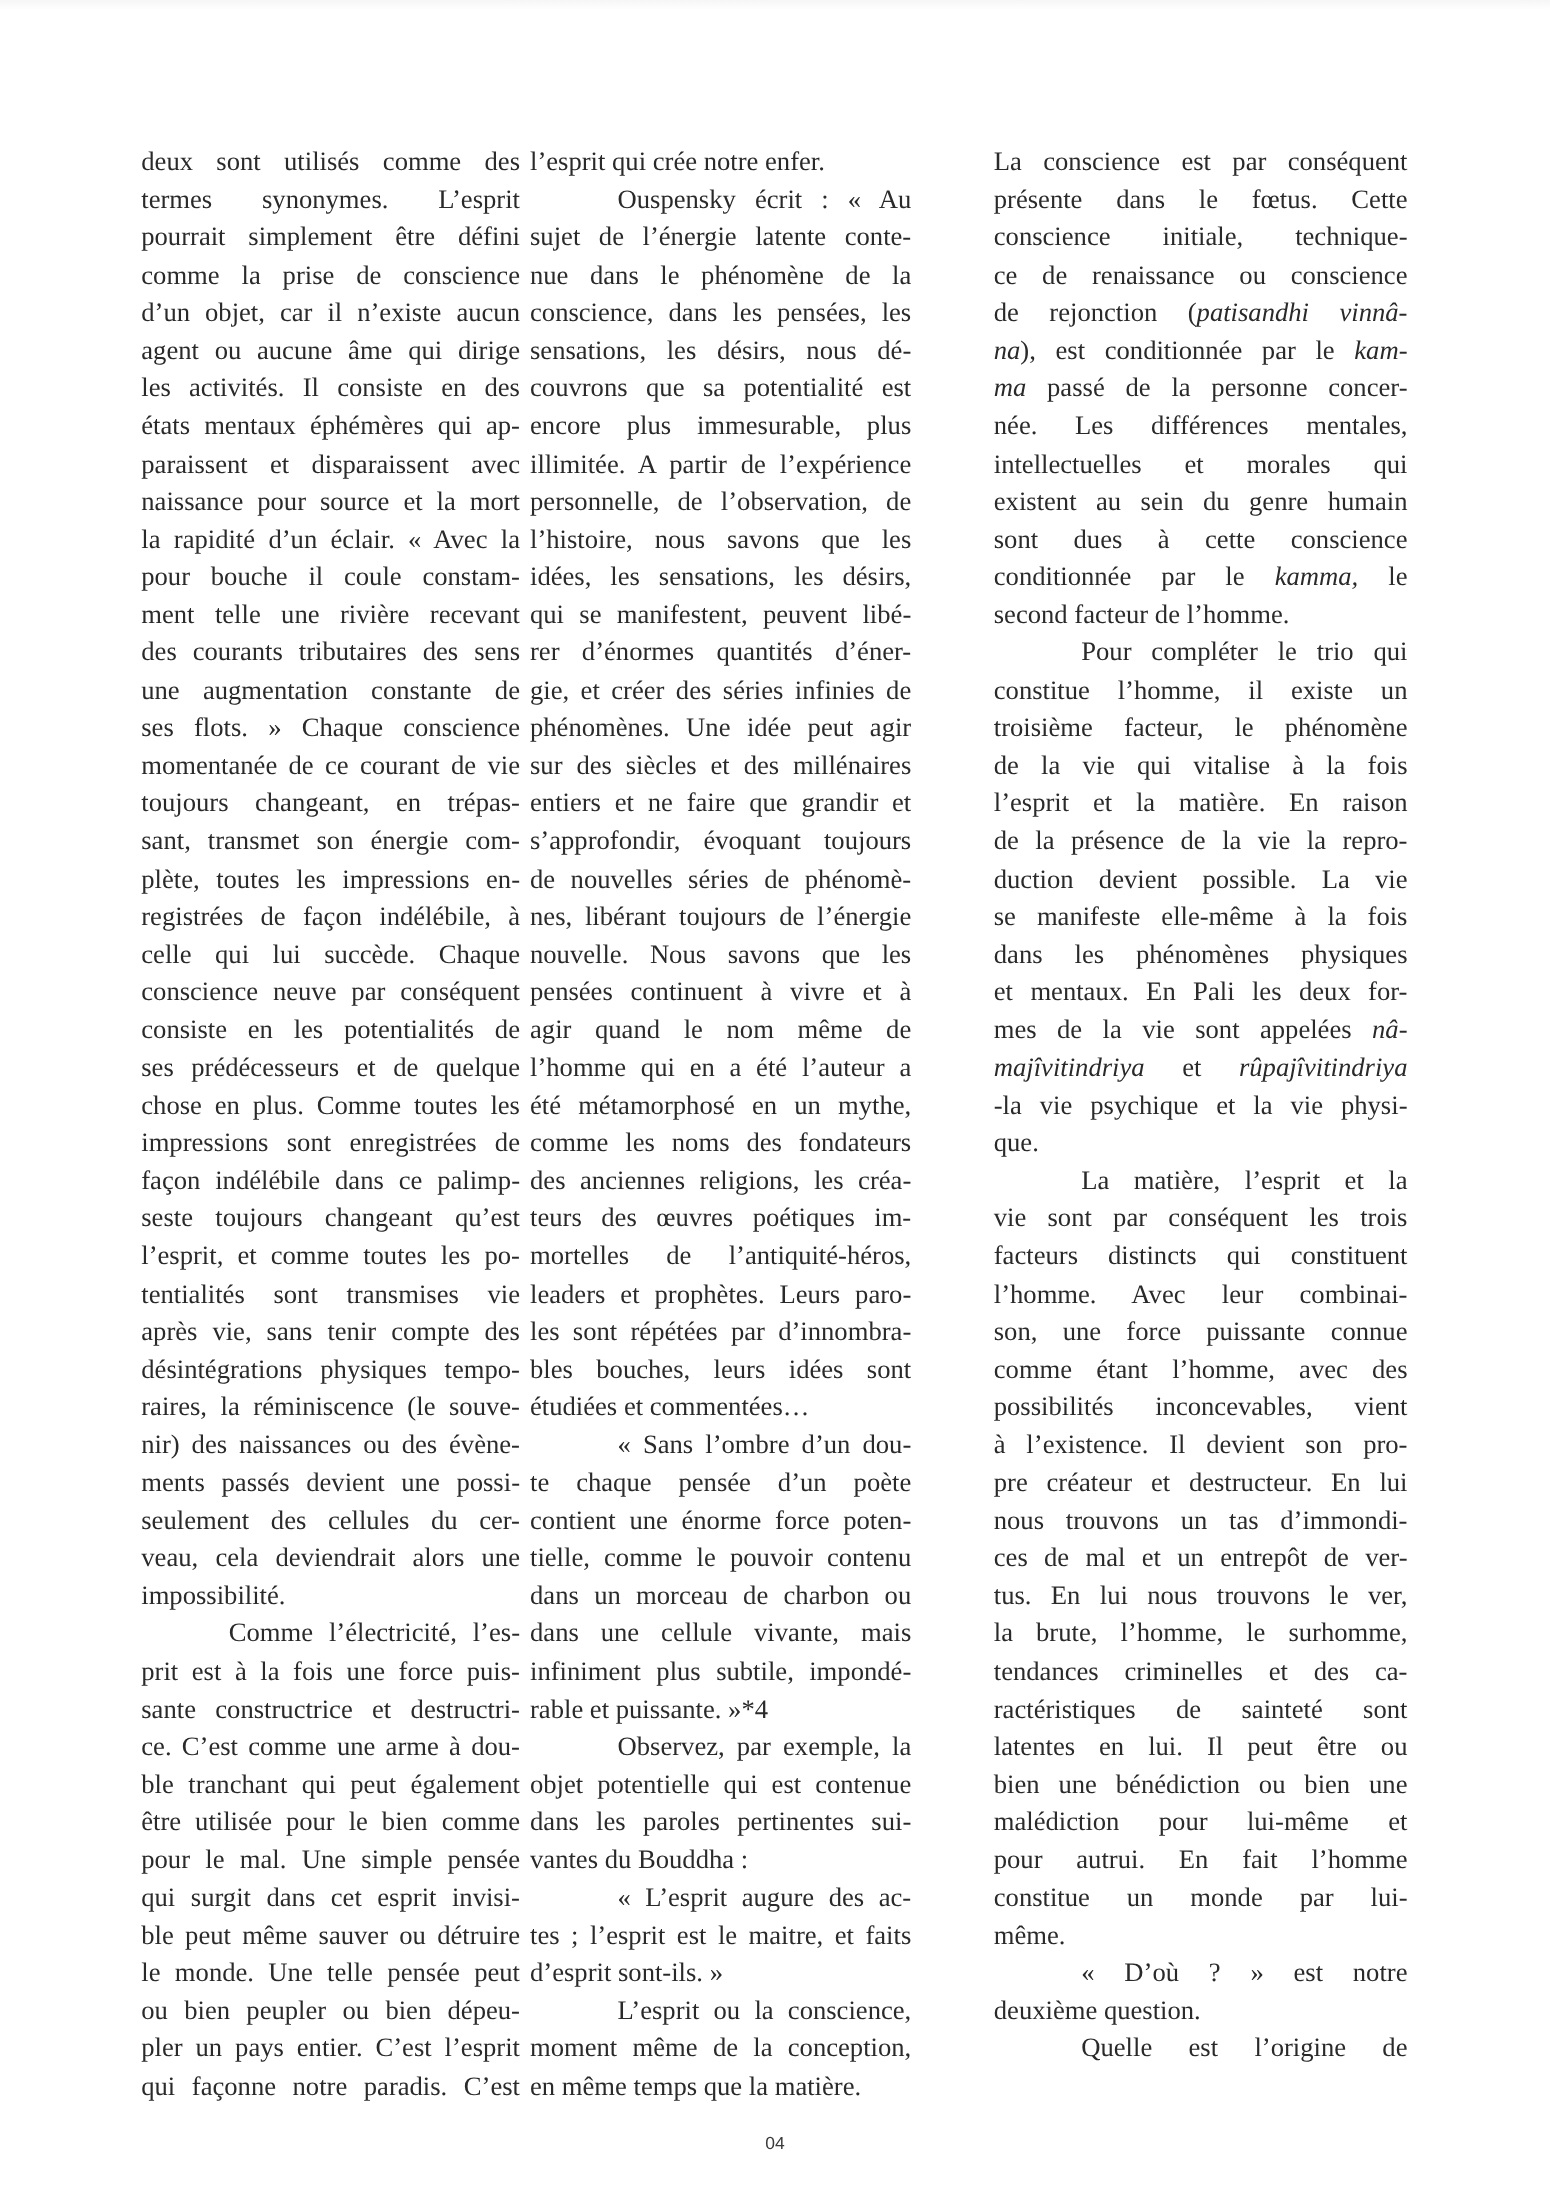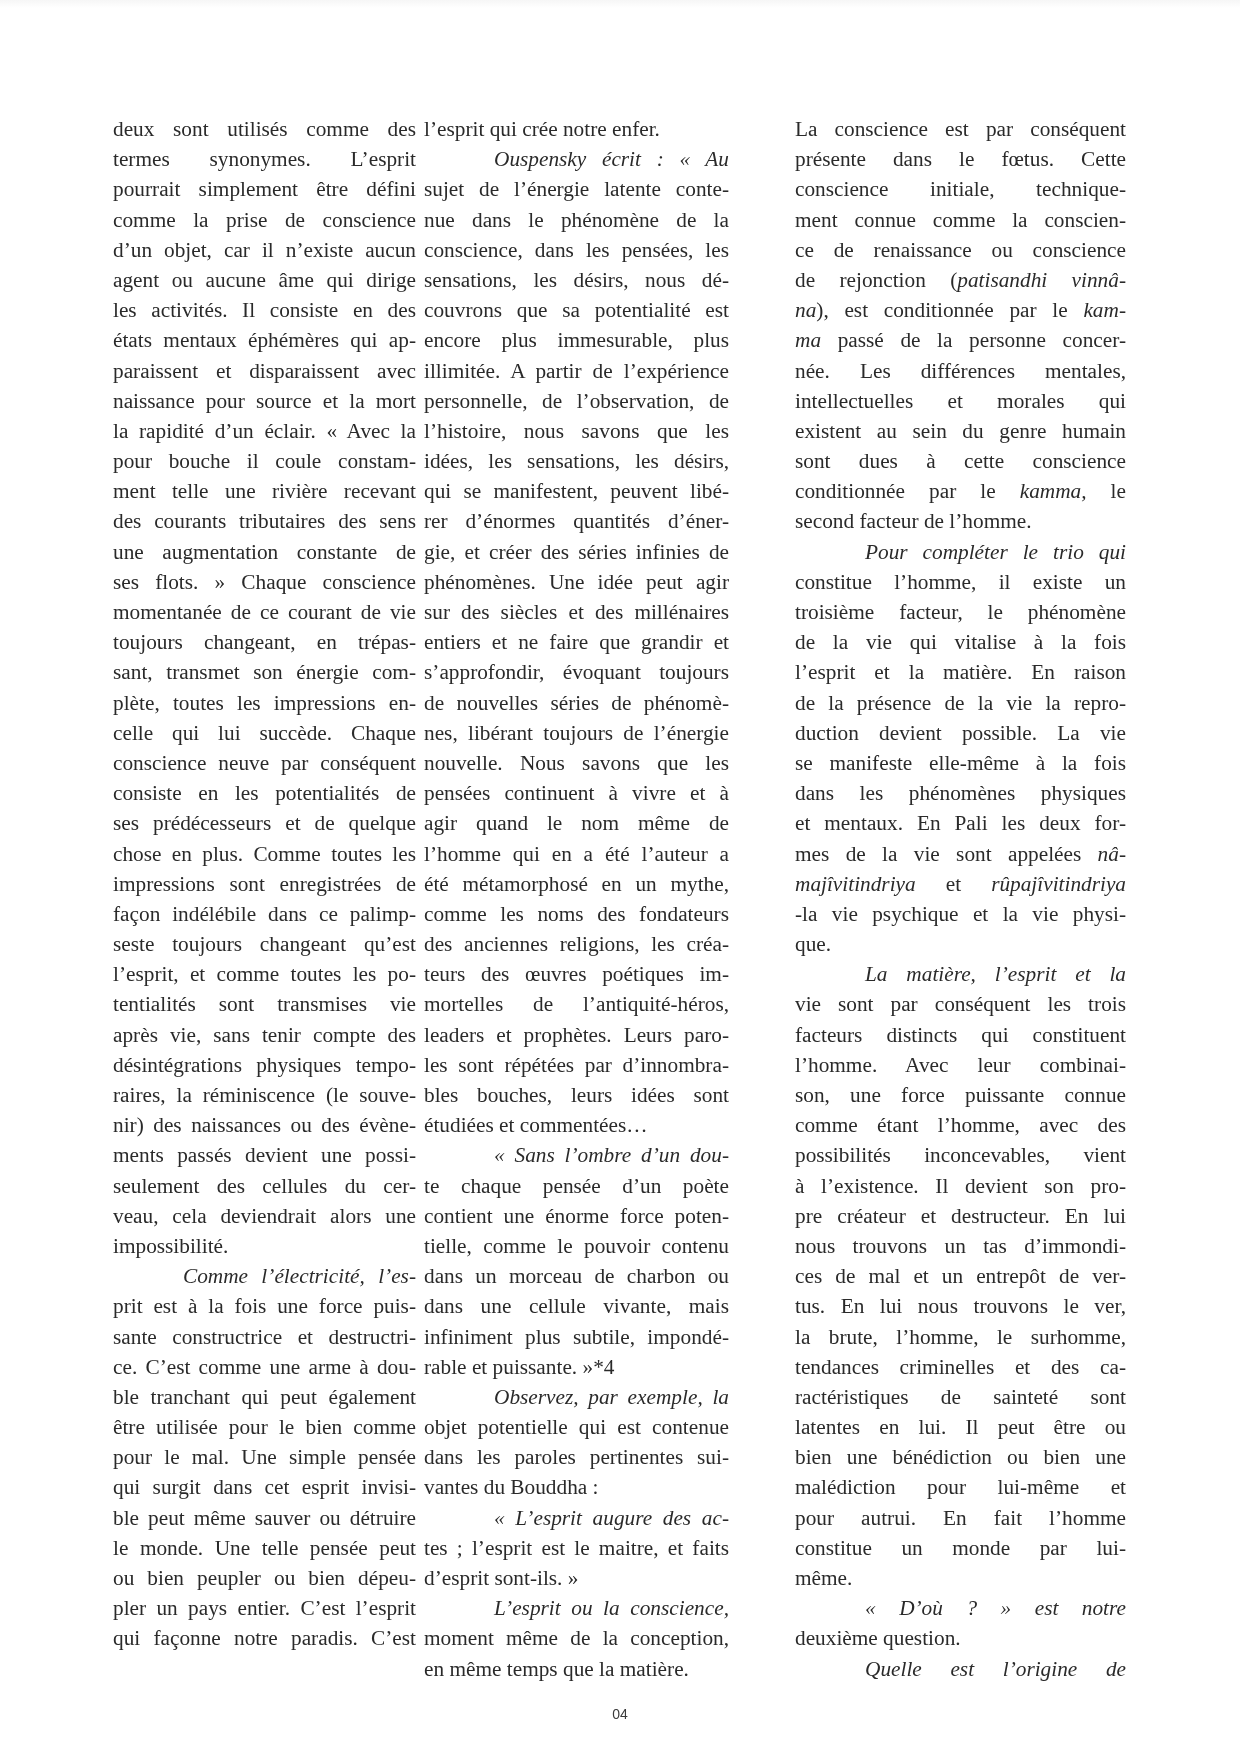--- a/index.html
+++ b/index.html
@@ -37,21 +37,20 @@
     text-align: justify;
     text-align-last: justify;
     letter-spacing: 0;
   }
   .line.last {
     text-align: left;
     text-align-last: left;
   }
   .line.indent {
     padding-left: 70px;
-    font-style: italic;
   }
   .line span.it { font-style: italic; }
   .page-number {
     position: absolute;
     top: 1706px;
     left: 0;
     width: 1240px;
     text-align: center;
     font-family: "Liberation Sans", "DejaVu Sans", sans-serif;
     font-size: 14px;
@@ -77,20 +76,21 @@
     <span class="line">la rapidité d’un éclair. « Avec la</span>
     <span class="line">pour bouche il coule constam-</span>
     <span class="line">ment telle une rivière recevant</span>
     <span class="line">des courants tributaires des sens</span>
     <span class="line">une augmentation constante de</span>
     <span class="line">ses flots. » Chaque conscience</span>
     <span class="line">momentanée de ce courant de vie</span>
     <span class="line">toujours changeant, en trépas-</span>
     <span class="line">sant, transmet son énergie com-</span>
     <span class="line">plète, toutes les impressions en-</span>
+    <span class="line">registrées de façon indélébile, à</span>
     <span class="line">celle qui lui succède. Chaque</span>
     <span class="line">conscience neuve par conséquent</span>
     <span class="line">consiste en les potentialités de</span>
     <span class="line">ses prédécesseurs et de quelque</span>
     <span class="line">chose en plus. Comme toutes les</span>
     <span class="line">impressions sont enregistrées de</span>
     <span class="line">façon indélébile dans ce palimp-</span>
     <span class="line">seste toujours changeant qu’est</span>
     <span class="line">l’esprit, et comme toutes les po-</span>
     <span class="line">tentialités sont transmises vie</span>
@@ -167,21 +167,20 @@
     <span class="line">tes ; l’esprit est le maitre, et faits</span>
     <span class="line last">d’esprit sont-ils. »</span>
     <span class="line indent">L’esprit ou la conscience,</span>
     <span class="line">moment même de la conception,</span>
     <span class="line last">en même temps que la matière.</span>
   </div>
 <div class="column" id="col-right">
     <span class="line">La conscience est par conséquent</span>
     <span class="line">présente dans le fœtus. Cette</span>
     <span class="line">conscience initiale, technique-</span>
-    <span class="line">ment connue comme la conscien-</span>
     <span class="line">ce de renaissance ou conscience</span>
     <span class="line"><span>de rejonction (</span><span class="it">patisandhi vinnâ-</span></span>
     <span class="line"><span class="it">na</span><span>), est conditionnée par le </span><span class="it">kam-</span></span>
     <span class="line"><span class="it">ma</span><span> passé de la personne concer-</span></span>
     <span class="line">née. Les différences mentales,</span>
     <span class="line">intellectuelles et morales qui</span>
     <span class="line">existent au sein du genre humain</span>
     <span class="line">sont dues à cette conscience</span>
     <span class="line"><span>conditionnée par le </span><span class="it">kamma,</span><span> le</span></span>
     <span class="line last">second facteur de l’homme.</span>

